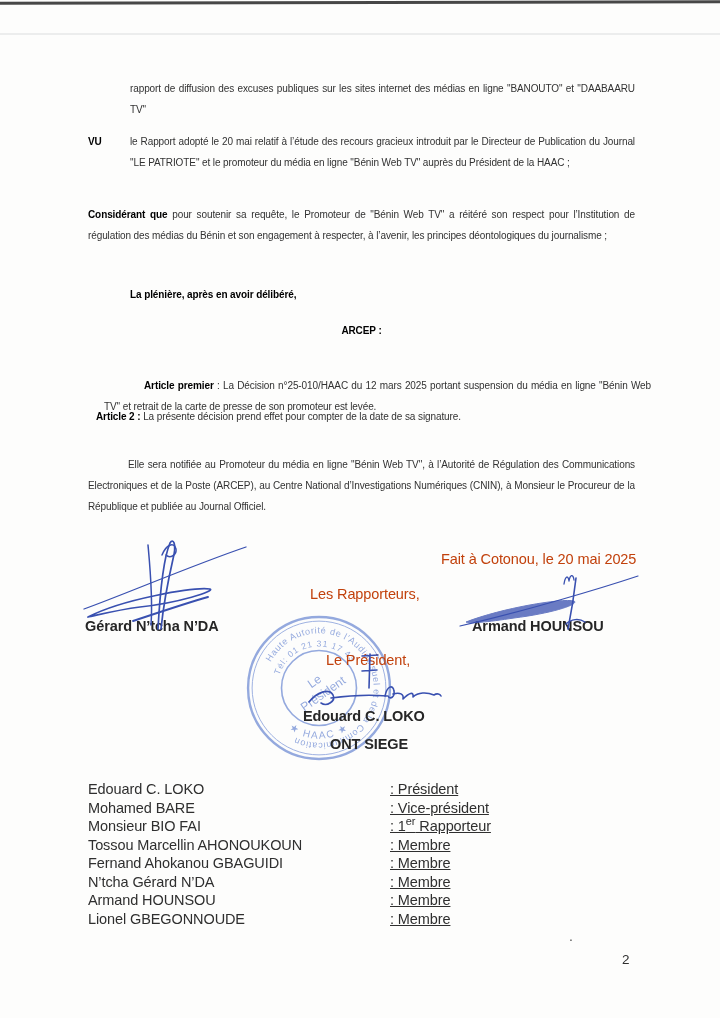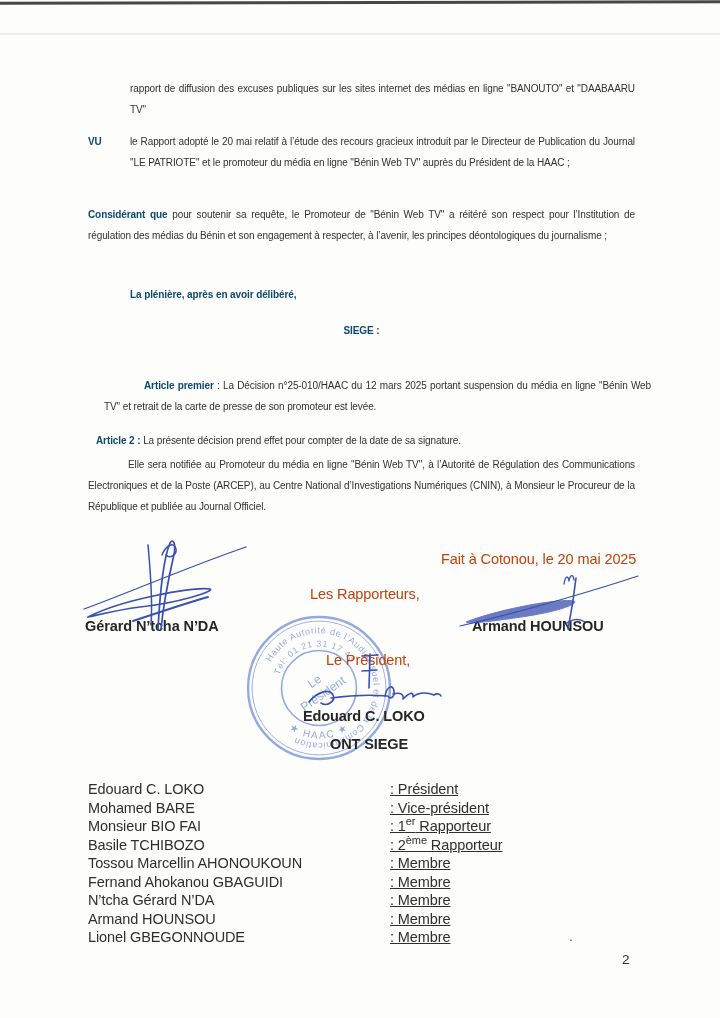--- a/index.html
+++ b/index.html
@@ -8,21 +8,21 @@
     background:#fdfdfc;
     font-family:"Liberation Sans","DejaVu Sans",sans-serif;
     color:#2f2f2f;
   }
   .scan-topline{position:absolute;top:1px;left:0;width:720px;height:3px;background:#474747;transform:rotate(-.12deg);}
   .scan-faintline{position:absolute;top:33px;left:0;width:720px;height:2px;background:#eceded;}
   .para{
     position:absolute;font-size:10px;line-height:21px;letter-spacing:-.1px;
     text-align:justify;color:#323232;
   }
-  .b{font-weight:bold;color:#0c4a6e;}
+  .b{font-weight:bold;color:#000000;}
   .center{text-align:center;}
   .sig-name{position:absolute;font-size:14.5px;font-weight:bold;color:#262626;letter-spacing:-.1px;}
   .sig-label{position:absolute;font-size:14.5px;color:#c2410c;letter-spacing:-.1px;}
   .ink{stroke:#3950b0;fill:none;stroke-linecap:round;stroke-linejoin:round;}
   .members{position:absolute;left:88px;top:780px;width:547px;font-size:14.5px;line-height:18.5px;letter-spacing:-.1px;}
   .member-row{display:flex;}
   .member-name{width:302px;flex:0 0 302px;}
   .member-role{flex:1;text-decoration:underline;}
   sup{font-size:11px;vertical-align:super;line-height:0;}
   .pagenum{position:absolute;left:622px;top:952px;font-size:13.5px;color:#2f2f2f;}
@@ -38,25 +38,25 @@
 
 <div class="para" style="left:130px;top:78px;width:505px;">rapport de diffusion des excuses publiques sur les sites internet des médias en ligne "BANOUTO" et "DAABAARU TV"</div>
 
 <div class="para b" style="left:88px;top:131px;width:40px;">VU</div>
 <div class="para" style="left:130px;top:131px;width:505px;">le Rapport adopté le 20 mai relatif à l’étude des recours gracieux introduit par le Directeur de Publication du Journal "LE PATRIOTE" et le promoteur du média en ligne "Bénin Web TV" auprès du Président de la HAAC ;</div>
 
 <div class="para" style="left:88px;top:204px;width:547px;"><span class="b">Considérant que</span><span> pour soutenir sa requête, le Promoteur de "Bénin Web TV" a réitéré son respect pour l’Institution de régulation des médias du Bénin et son engagement à respecter, à l’avenir, les principes déontologiques du journalisme ;</span></div>
 
 <div class="para b" style="left:130px;top:284px;width:420px;">La plénière, après en avoir délibéré,</div>
 
-<div class="para b center" style="left:88px;top:320px;width:547px;">SIEGE :</div>
+<div class="para b center" style="left:88px;top:320px;width:547px;">ARCEP :</div>
 
 <div class="para" style="left:88px;top:375px;width:547px;text-indent:40px;margin-left:16px;"><span class="b">Article premier</span><span> : </span><span>La Décision n°25-010/HAAC du 12 mars 2025 portant suspension du média en ligne "Bénin Web TV" et retrait de la carte de presse de son promoteur est levée.</span></div>
 
-<div class="para" style="left:96px;top:430px;width:539px;"><span class="b">Article 2 :</span><span> La présente décision prend effet pour compter de la date de sa signature.</span></div>
+<div class="para" style="left:96px;top:406px;width:539px;"><span class="b">Article 2 :</span><span> La présente décision prend effet pour compter de la date de sa signature.</span></div>
 
 <div class="para" style="left:88px;top:454px;width:547px;text-indent:40px;">Elle sera notifiée au Promoteur du média en ligne "Bénin Web TV", à l’Autorité de Régulation des Communications Electroniques et de la Poste (ARCEP), au Centre National d’Investigations Numériques (CNIN), à Monsieur le Procureur de la République et publiée au Journal Officiel.</div>
 
 <div class="sig-label" style="left:441px;top:551px;">Fait à Cotonou, le 20 mai 2025</div>
 
 <svg class="overstamp" style="position:absolute;left:78px;top:537px;" width="170" height="95" viewBox="0 0 170 95">
   <path class="ink" stroke-width="1.3" d="M6,72 C45,58 115,28 168,10"></path>
   <path class="ink" stroke-width="1.7" d="M10,80 C45,62 115,50 132,52 C138,54 100,66 62,70 C38,73 16,79 10,80"></path>
   <path class="ink" stroke-width="1.9" d="M55,84 C85,74 115,64 130,60"></path>
   <path class="ink" stroke-width="1.7" d="M80,92 C82,55 86,20 92,6 C95,1 99,6 95,22 C90,44 85,72 83,92"></path>
@@ -129,24 +129,20 @@
   </div>
   <div class="member-row">
     <span class="member-name">Mohamed BARE</span>
     <span class="member-role"><span>: Vice-président</span><sup></sup><span></span></span>
   </div>
   <div class="member-row">
     <span class="member-name">Monsieur BIO FAI</span>
     <span class="member-role"><span>: 1</span><sup>er</sup><span> Rapporteur</span></span>
   </div>
   <div class="member-row">
-    <span class="member-name">Basile TCHIBOZO</span>
-    <span class="member-role"><span>: 2</span><sup>ème</sup><span> Rapporteur</span></span>
-  </div>
-  <div class="member-row">
     <span class="member-name">Tossou Marcellin AHONOUKOUN</span>
     <span class="member-role"><span>: Membre</span><sup></sup><span></span></span>
   </div>
   <div class="member-row">
     <span class="member-name">Fernand Ahokanou GBAGUIDI</span>
     <span class="member-role"><span>: Membre</span><sup></sup><span></span></span>
   </div>
   <div class="member-row">
     <span class="member-name">N’tcha Gérard N’DA</span>
     <span class="member-role"><span>: Membre</span><sup></sup><span></span></span>

